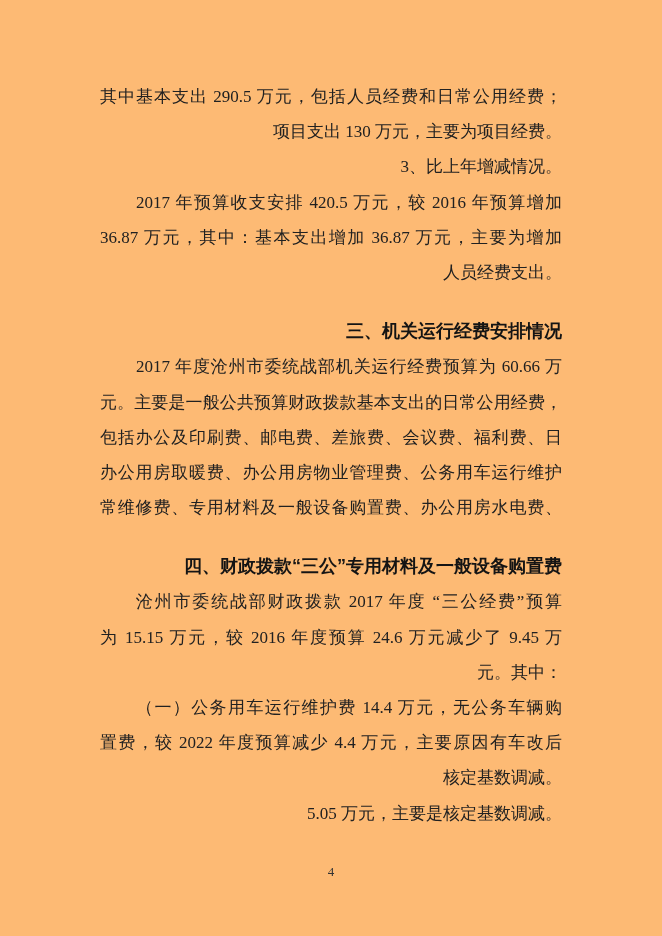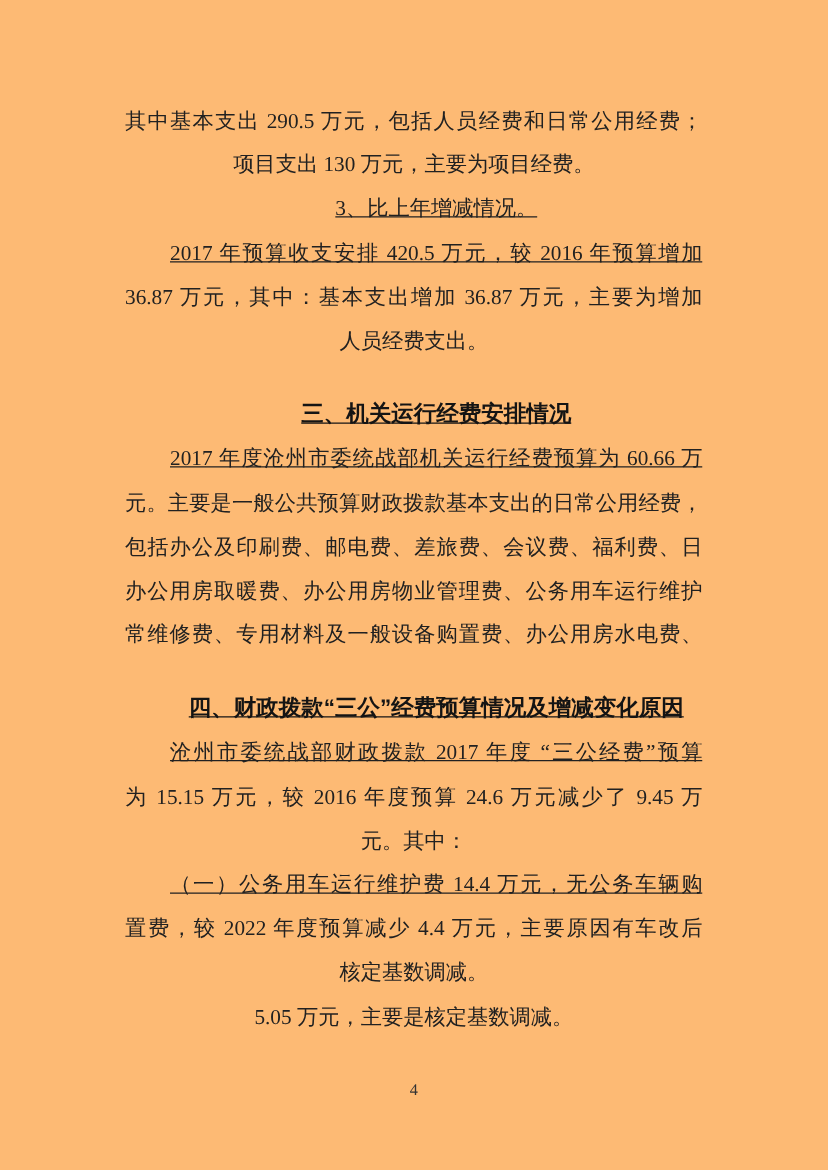--- a/index.html
+++ b/index.html
@@ -21,30 +21,29 @@
     left: 100px;
     top: 79px;
     width: 462px;
   }
   .line {
     font-size: 17px;
     line-height: 35.2px;
     height: 35.2px;
     width: 462px;
     overflow: hidden;
-    text-align: center;
+    text-align: right;
     white-space: normal;
   }
   .line.justify {
     text-align: justify;
     text-align-last: justify;
   }
   .line.indent {
     text-indent: 36px;
-    text-decoration: underline;
   }
   .line.heading {
     font-family: "Liberation Sans", sans-serif;
     font-weight: 700;
     font-size: 18px;
     color: #141414;
     margin-top: 24px;
   }
   .pagenum {
     position: absolute;
@@ -68,21 +67,21 @@
     <div class="line indent">3、比上年增减情况。</div>
     <div class="line indent justify">2017 年预算收支安排 420.5 万元，较 2016 年预算增加</div>
     <div class="line justify">36.87 万元，其中：基本支出增加 36.87 万元，主要为增加</div>
     <div class="line">人员经费支出。</div>
     <div class="line indent heading">三、机关运行经费安排情况</div>
     <div class="line indent justify">2017 年度沧州市委统战部机关运行经费预算为 60.66 万</div>
     <div class="line justify">元。主要是一般公共预算财政拨款基本支出的日常公用经费，</div>
     <div class="line justify">包括办公及印刷费、邮电费、差旅费、会议费、福利费、日</div>
     <div class="line justify">办公用房取暖费、办公用房物业管理费、公务用车运行维护</div>
     <div class="line justify">常维修费、专用材料及一般设备购置费、办公用房水电费、</div>
-    <div class="line indent heading">四、财政拨款“三公”经费预算情况及增减变化原因</div>
+    <div class="line indent heading">四、财政拨款“三公”专用材料及一般设备购置费</div>
     <div class="line indent justify">沧州市委统战部财政拨款 2017 年度 “三公经费”预算</div>
     <div class="line justify">为 15.15 万元，较 2016 年度预算 24.6 万元减少了 9.45 万</div>
     <div class="line">元。其中：</div>
     <div class="line indent justify">（一）公务用车运行维护费 14.4 万元，无公务车辆购</div>
     <div class="line justify">置费，较 2022 年度预算减少 4.4 万元，主要原因有车改后</div>
     <div class="line">核定基数调减。</div>
     <div class="line">5.05 万元，主要是核定基数调减。</div>
   </div>
   <div class="pagenum">4</div>
 </div>

